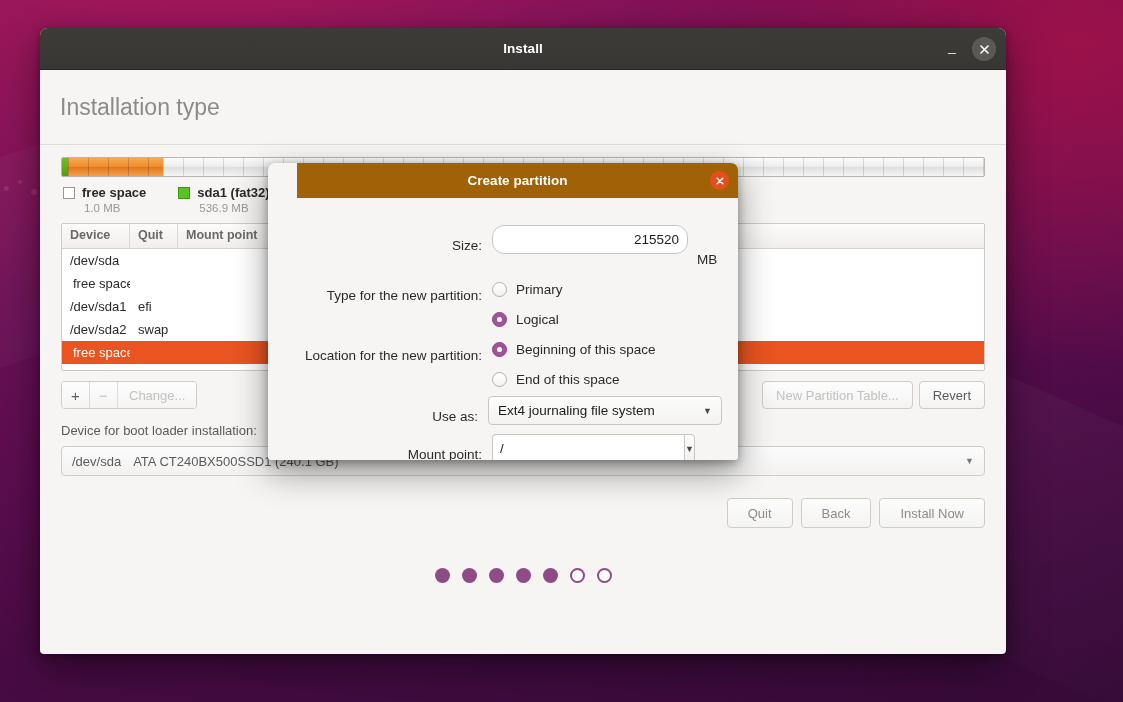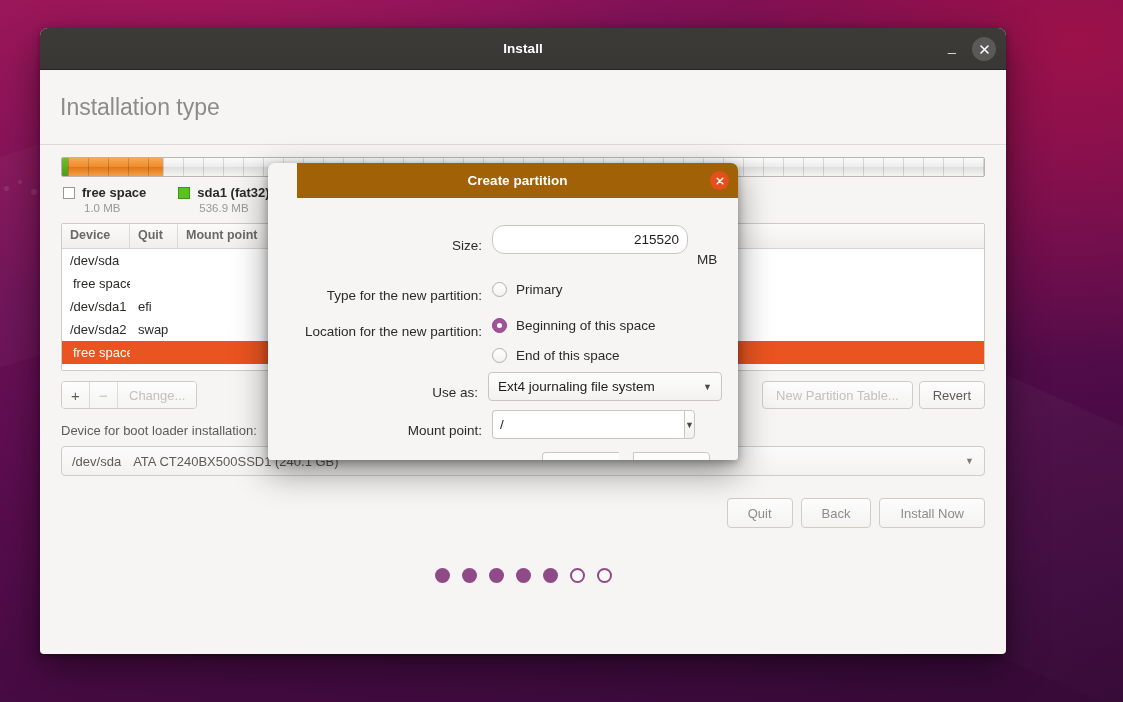--- a/index.html
+++ b/index.html
@@ -538,20 +538,27 @@
     </div>
 
     <div class="frow">
       <div class="flabel">Type for the new partition:</div>
       <div class="fctl radio-line">
         <span class="radio"></span>
         <span class="radio-label">Primary</span>
       </div>
     </div>
 
+    <div class="frow">
+      <div class="flabel"></div>
+      <div class="fctl radio-line">
+        <span class="radio on"></span>
+        <span class="radio-label">Logical</span>
+      </div>
+    </div>
 
     <div class="frow">
       <div class="flabel">Location for the new partition:</div>
       <div class="fctl radio-line">
         <span class="radio on"></span>
         <span class="radio-label">Beginning of this space</span>
       </div>
     </div>
 
     <div class="frow">

